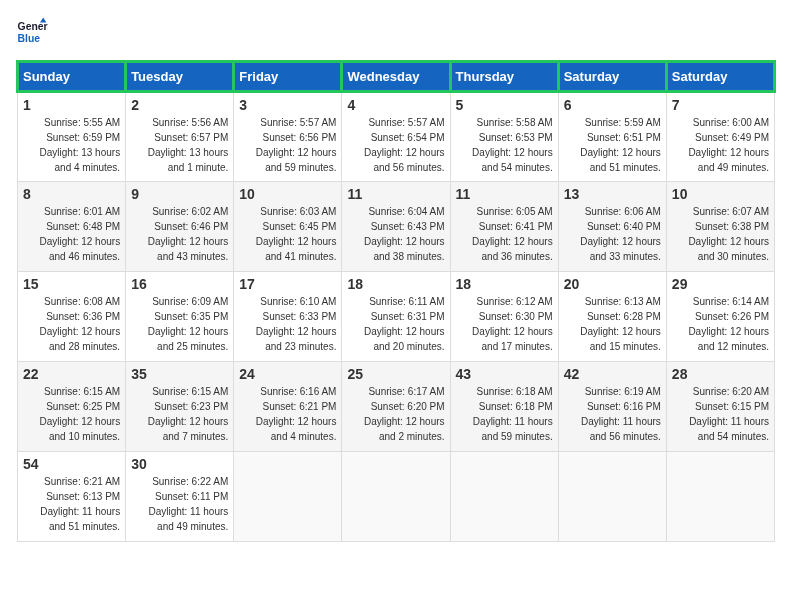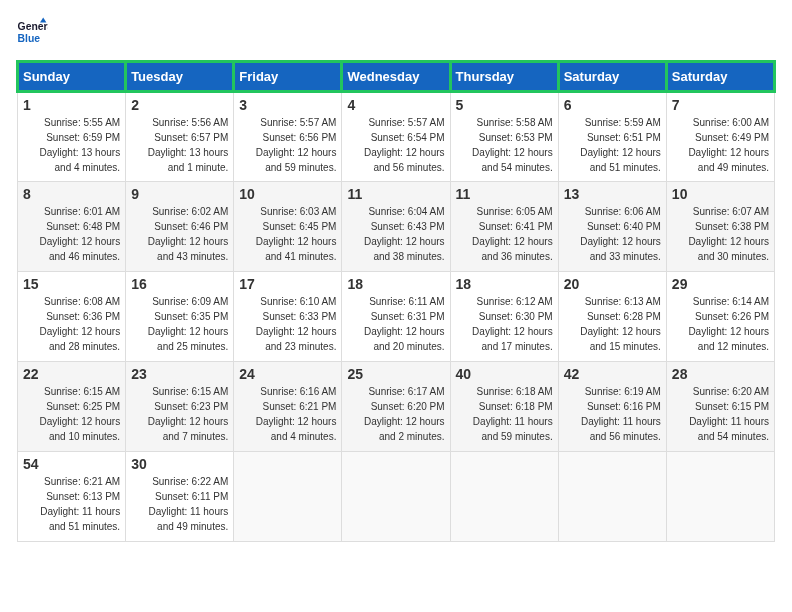--- a/index.html
+++ b/index.html
@@ -198,33 +198,33 @@
           <span class="day-number">29</span>
           <div class="day-info">Sunrise: 6:14 AM<br>Sunset: 6:26 PM<br>Daylight: 12 hours and 12 minutes.</div>
         </td>
       </tr>
       <tr>
         <td>
           <span class="day-number">22</span>
           <div class="day-info">Sunrise: 6:15 AM<br>Sunset: 6:25 PM<br>Daylight: 12 hours and 10 minutes.</div>
         </td>
         <td>
-          <span class="day-number">23</span>
+          <span class="day-number">35</span>
           <div class="day-info">Sunrise: 6:15 AM<br>Sunset: 6:23 PM<br>Daylight: 12 hours and 7 minutes.</div>
         </td>
         <td>
           <span class="day-number">24</span>
           <div class="day-info">Sunrise: 6:16 AM<br>Sunset: 6:21 PM<br>Daylight: 12 hours and 4 minutes.</div>
         </td>
         <td>
           <span class="day-number">25</span>
           <div class="day-info">Sunrise: 6:17 AM<br>Sunset: 6:20 PM<br>Daylight: 12 hours and 2 minutes.</div>
         </td>
         <td>
-          <span class="day-number">40</span>
+          <span class="day-number">43</span>
           <div class="day-info">Sunrise: 6:18 AM<br>Sunset: 6:18 PM<br>Daylight: 11 hours and 59 minutes.</div>
         </td>
         <td>
           <span class="day-number">42</span>
           <div class="day-info">Sunrise: 6:19 AM<br>Sunset: 6:16 PM<br>Daylight: 11 hours and 56 minutes.</div>
         </td>
         <td>
           <span class="day-number">28</span>
           <div class="day-info">Sunrise: 6:20 AM<br>Sunset: 6:15 PM<br>Daylight: 11 hours and 54 minutes.</div>
         </td>

